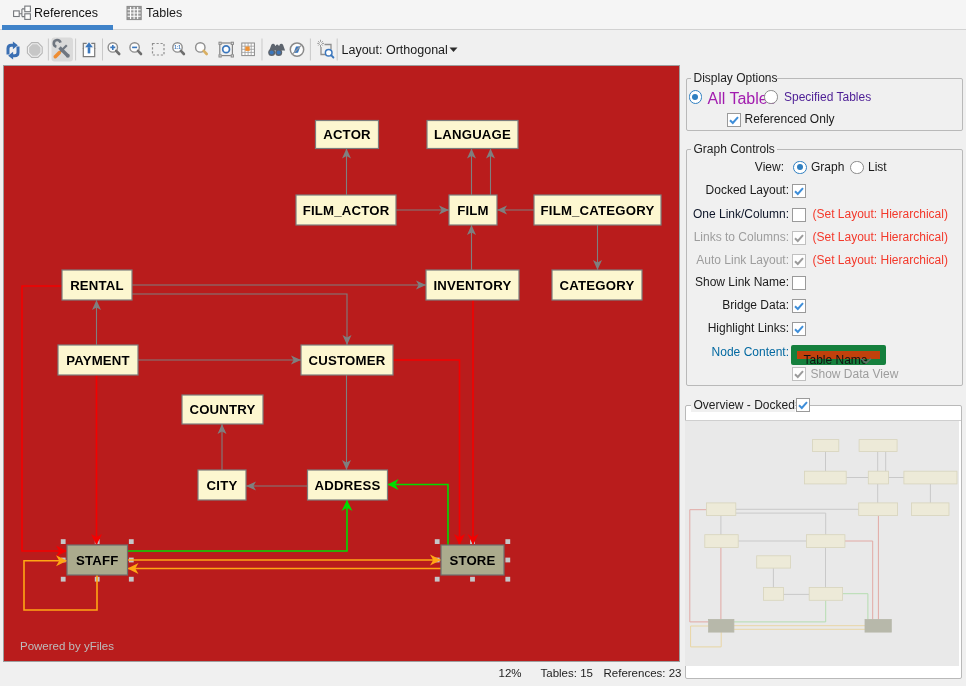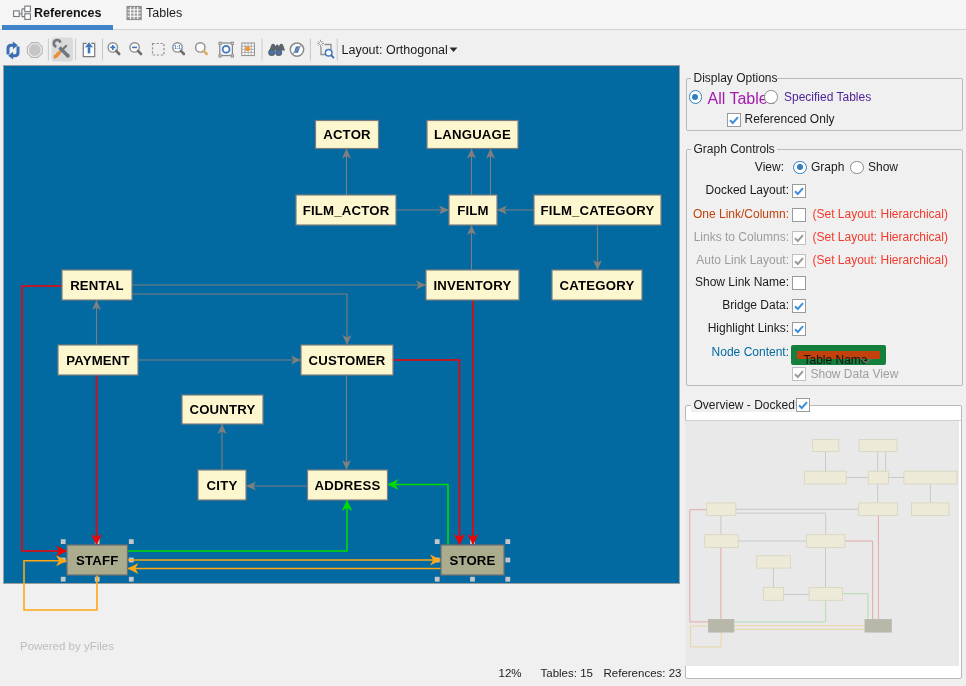--- a/index.html
+++ b/index.html
@@ -1,23 +1,23 @@
 <!DOCTYPE html>
 <html><head><meta charset="utf-8"><title>References</title>
 <style>
 *{margin:0;padding:0;box-sizing:border-box}
 html,body{width:966px;height:686px;overflow:hidden}
 body{font-family:"Liberation Sans",sans-serif;background:#f0f0f0;position:relative}
 #tabbar{position:absolute;left:0;top:0;width:966px;height:30px;background:#f5f5f5;border-bottom:1px solid #d2d2d2}
-#tabbar .t1{position:absolute;left:34px;top:5.5px;font-size:12.5px;font-weight:bold;color:#111}
+#tabbar .t1{position:absolute;left:34px;top:5.5px;font-size:12.5px;font-weight:normal;color:#111}
 #tabbar .t2{position:absolute;left:146px;top:5.5px;font-size:12.5px;color:#1b1b1b}
 #tabbar .bar{position:absolute;left:2px;top:24.8px;width:111px;height:4.8px;background:#4083c9}
 #toolbar{position:absolute;left:0;top:31px;width:966px;height:35px;background:#f0f0f0}
 #ltext{position:absolute;left:341.5px;top:42.8px;font-size:12.5px;color:#1a1a1a}
-#canvas{position:absolute;left:3px;top:65px;width:677px;height:519px;background:#0369a1;border:1px solid #9e9e9e}
+#canvas{position:absolute;left:3px;top:65px;width:677px;height:597px;background:#b91c1c;border:1px solid #9e9e9e}
 .powered{position:absolute;left:16px;top:573.5px;font-size:11.5px;color:#bdbdbd}
 #panel{position:absolute;left:0;top:0;width:966px;height:686px;pointer-events:none}
 .fs{position:absolute;border:1px solid #b9b9b9;border-radius:2px}
 .leg{position:absolute;background:#f0f0f0;font-size:12px;color:#222;padding:0 3px;white-space:nowrap}
 .rl{position:absolute;font-size:12px;white-space:nowrap}
 .ll{position:absolute;font-size:12px;white-space:nowrap}
 .radio{position:absolute;width:13.5px;height:13.5px;border:1px solid #8a8a8a;border-radius:50%;background:#fff}
 .rdot{position:absolute;left:2.8px;top:2.8px;width:5.9px;height:5.9px;border-radius:50%;background:#2f7fc1}
 .cb{position:absolute;width:14px;height:14px;border:1px solid #9a9a9a;background:#fff}
 .cb.dis{border-color:#c0c0c0;background:#fdfdfd}
@@ -227,28 +227,28 @@
     </span>
     <div class="ll" style="left:744.5px;top:111.8px;color:#1b1b1b;font-size:12px">Referenced Only</div>
     <div class="fs" style="left:685.5px;top:148.5px;width:277.0px;height:237.5px"></div>
     <div class="leg" style="left:690.5px;top:142.0px;width:86px">Graph Controls</div>
     <div class="rl" style="right:182px;top:159.5px;color:#1b1b1b">View:</div>
     <span class="radio" style="left:793px;top:160.5px;border-color:#2f7fc1">
       <span class="rdot"></span>
     </span>
     <div class="ll" style="left:811px;top:159.5px;color:#1b1b1b;font-size:12px">Graph</div>
     <span class="radio" style="left:850px;top:160.5px;border-color:#8a8a8a"></span>
-    <div class="ll" style="left:868px;top:159.5px;color:#1b1b1b;font-size:12px">Show</div>
+    <div class="ll" style="left:868px;top:159.5px;color:#1b1b1b;font-size:12px">List</div>
     <div class="rl" style="right:177px;top:183px;color:#1b1b1b">Docked Layout:</div>
     <span class="cb" style="left:792px;top:184px">
       <svg width="14" height="14">
         <path d="M3,7.2 L5.8,10 L11,4.2" stroke="#3e8ed9" stroke-width="2" fill="none"></path>
       </svg>
     </span>
-    <div class="rl" style="right:177px;top:206.5px;color:#c2410c">One Link/Column:</div>
+    <div class="rl" style="right:177px;top:206.5px;color:#0f172a">One Link/Column:</div>
     <span class="cb" style="left:792px;top:207.5px"></span>
     <div class="ll" style="left:812.5px;top:206.5px;color:#f3392b;font-size:12px">(Set Layout: Hierarchical)</div>
     <div class="rl" style="right:177px;top:229.5px;color:#9d9d9d">Links to Columns:</div>
     <span class="cb dis" style="left:792px;top:230.5px">
       <svg width="14" height="14">
         <path d="M3,7.2 L5.8,10 L11,4.2" stroke="#9b9b9b" stroke-width="2" fill="none"></path>
       </svg>
     </span>
     <div class="ll" style="left:812.5px;top:229.5px;color:#f3392b;font-size:12px">(Set Layout: Hierarchical)</div>
     <div class="rl" style="right:177px;top:252.5px;color:#9d9d9d">Auto Link Layout:</div>

